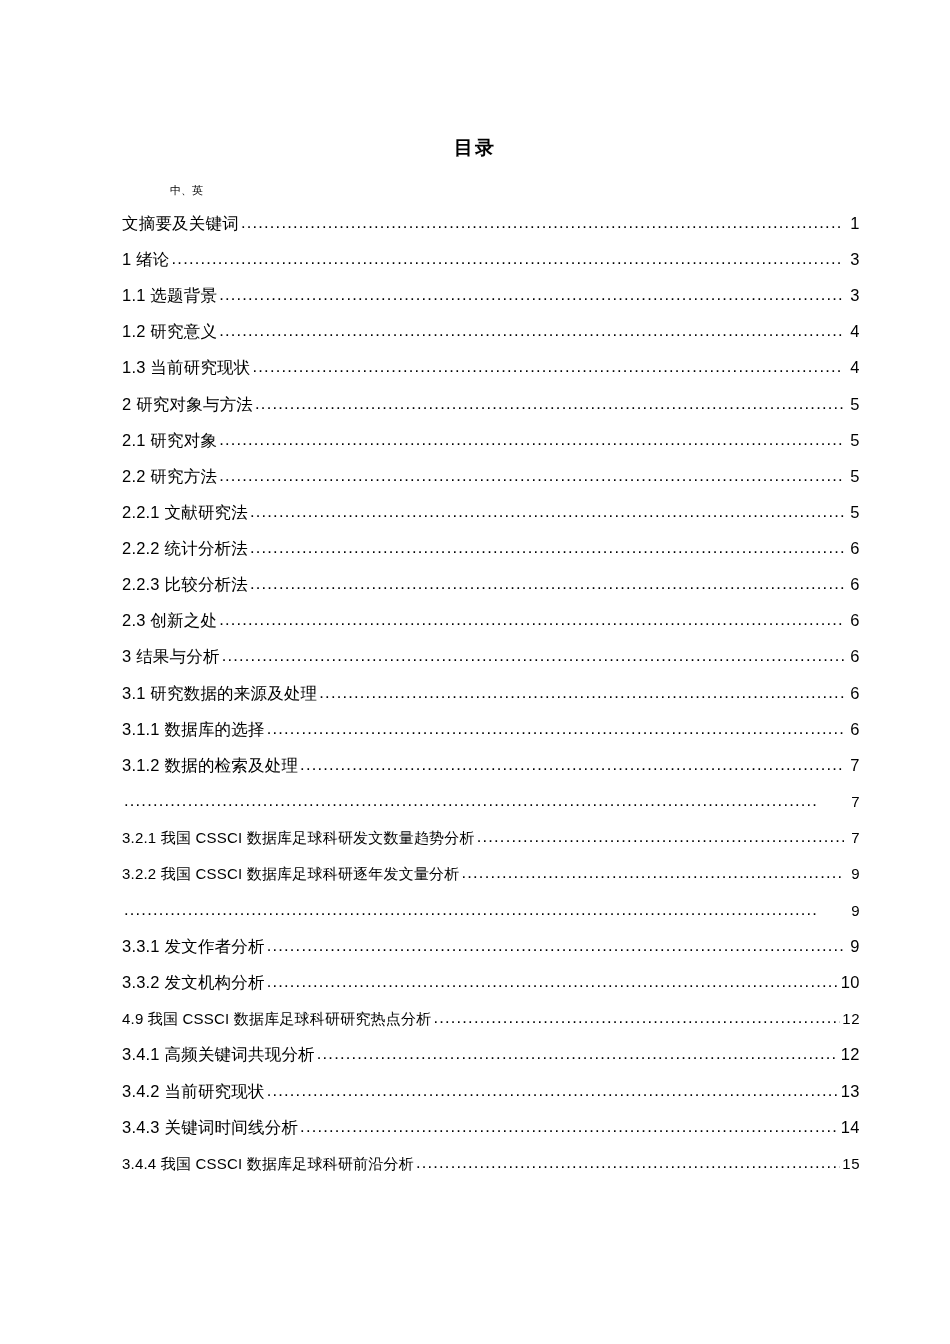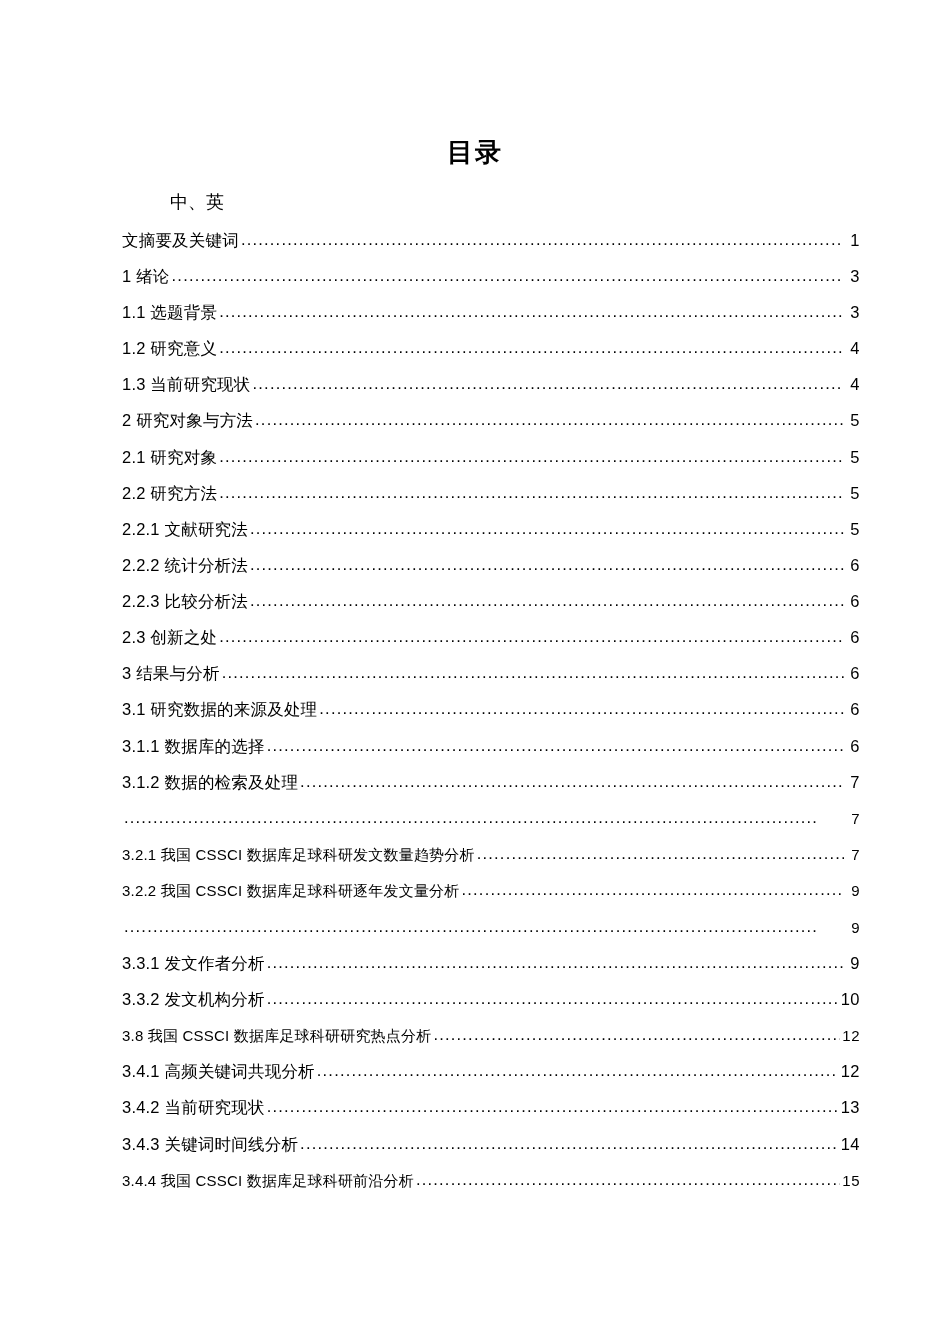--- a/index.html
+++ b/index.html
@@ -19,37 +19,37 @@
     width: 950px;
     height: 1344px;
     box-sizing: border-box;
     padding: 0;
     background: #ffffff;
   }
   .doc-title {
     text-align: center;
     font-family: "Liberation Sans", "DejaVu Sans", sans-serif;
     font-weight: bold;
-    font-size: 26px;
+    font-size: 19px;
     letter-spacing: 2px;
     margin: 0;
     padding-top: 137px;
     line-height: 1.2;
   }
   .toc {
     margin: 0;
     padding: 0;
     list-style: none;
     width: 738px;
     margin-left: 122px;
     margin-top: 24px;
   }
   .toc-lead {
     font-family: "Liberation Sans", "DejaVu Sans", sans-serif;
-    font-size: 18px;
+    font-size: 11px;
     padding-left: 48px;
     line-height: 1.2;
     margin-bottom: 16px;
   }
   .toc-entry {
     display: flex;
     align-items: baseline;
     font-family: Liberation Sans, sans-serif;
     font-size: 16.5px;
     line-height: 1.25;
@@ -215,21 +215,21 @@
       <span class="page-num">9</span>
     </div>
 
     <div class="toc-entry">
       <span class="label">3.3.2 发文机构分析</span>
       <span class="dots">........................................................................................................................</span>
       <span class="page-num">10</span>
     </div>
 
     <div class="toc-entry small-text">
-      <span class="label">3.8 我国 CSSCI 数据库足球科研研究热点分析</span>
+      <span class="label">4.9 我国 CSSCI 数据库足球科研研究热点分析</span>
       <span class="dots">........................................................................................................................</span>
       <span class="page-num">12</span>
     </div>
 
     <div class="toc-entry">
       <span class="label">3.4.1 高频关键词共现分析</span>
       <span class="dots">........................................................................................................................</span>
       <span class="page-num">12</span>
     </div>
 

